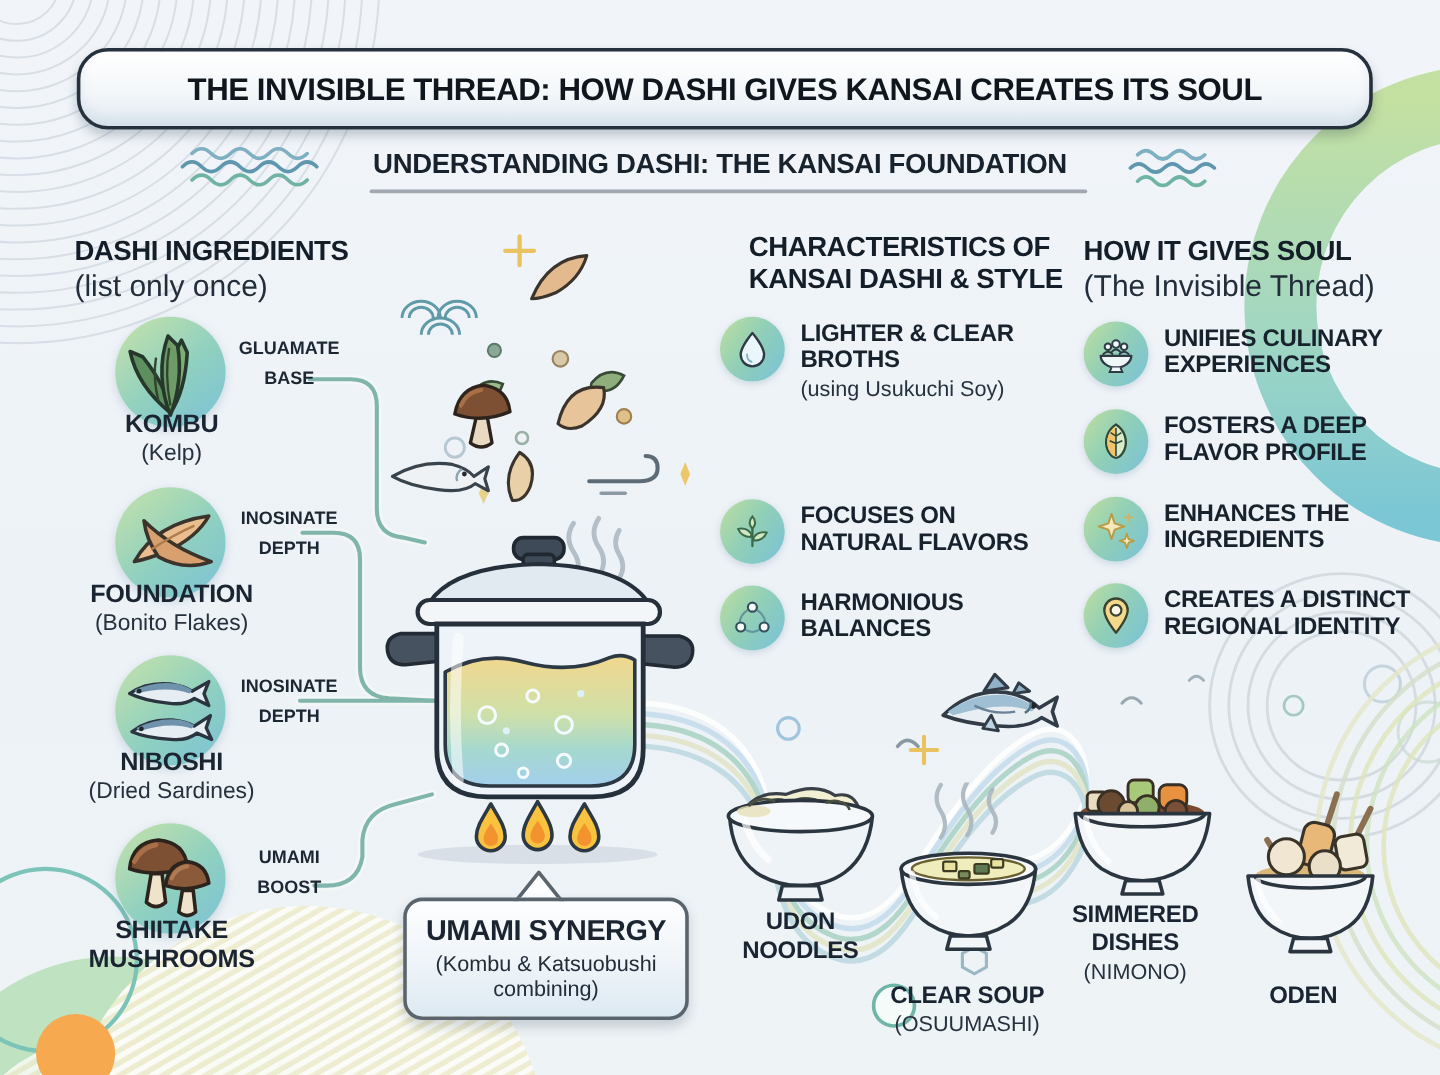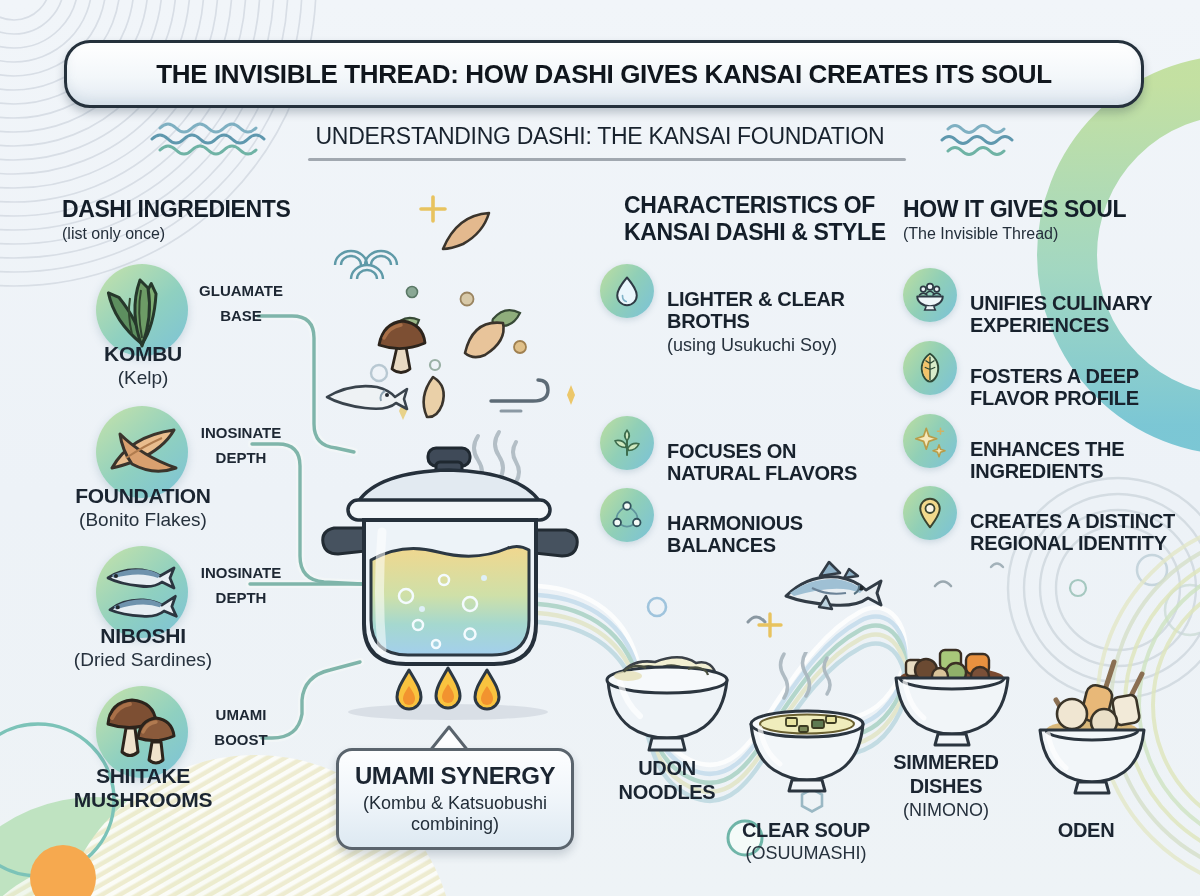--- a/index.html
+++ b/index.html
@@ -8,38 +8,38 @@
     font-family:"Liberation Sans",sans-serif;color:#1b2531;}
   svg{display:block}
   .abs{position:absolute;}
   .deco{pointer-events:none;}
   
   #title-box{left:64px;top:40px;width:1074px;height:62px;border:3px solid #25313c;border-radius:26px;
     background:linear-gradient(180deg,#ffffff 0%,#f3f7fa 55%,#e2eaf2 100%);
     box-shadow:0 5px 9px rgba(30,50,70,.25), inset 0 -6px 10px rgba(150,170,190,.18);
     display:flex;align-items:center;justify-content:center;z-index:6;}
   #title-box .t{font-size:26px;font-weight:700;letter-spacing:-.4px;color:#10161d;white-space:nowrap;}
-  #subtitle{left:0;top:123px;width:1200px;text-align:center;font-size:23px;font-weight:400;letter-spacing:-.3px;color:#18222d;z-index:6;}
+  #subtitle{left:0;top:123px;width:1200px;text-align:center;font-size:23px;font-weight:700;letter-spacing:-.3px;color:#18222d;z-index:6;}
   #subtitle-underline{left:308px;top:158px;width:598px;height:3px;background:#8d959d;border-radius:2px;opacity:.8;z-index:6;}
   
   .colhead{font-size:23px;font-weight:700;line-height:27px;letter-spacing:-.4px;color:#141e29;white-space:nowrap;z-index:4;}
-  .colnote{font-size:16px;color:#232e3a;white-space:nowrap;z-index:4;}
+  .colnote{font-size:25px;color:#232e3a;white-space:nowrap;z-index:4;}
   
   .ing{position:absolute;left:50px;width:280px;height:150px;z-index:4;}
   .ing-circle{position:absolute;left:46px;top:0;width:92px;height:92px;border-radius:50%;
     background:linear-gradient(140deg,#bfe0ac 8%,#8fd0c0 55%,#7cc2d8 100%);
     box-shadow:0 3px 8px rgba(90,130,150,.25);}
   .ing-name{position:absolute;left:0;top:78px;width:186px;text-align:center;font-size:21px;font-weight:700;line-height:24px;letter-spacing:-.3px;}
   .ing-sub{position:absolute;left:0;top:103px;width:186px;text-align:center;font-size:19px;color:#26313d;}
   .ing-tag{position:absolute;left:136px;top:14px;width:110px;text-align:center;font-size:15px;font-weight:700;line-height:25px;color:#1d2733;}
   
   .feat{position:absolute;display:flex;gap:13px;align-items:flex-start;z-index:4;}
   .mini{width:54px;height:54px;border-radius:50%;flex:none;display:flex;align-items:center;justify-content:center;
     background:linear-gradient(125deg,#b7dca4 8%,#90cfb7 48%,#7cc3d6 95%);box-shadow:0 2px 6px rgba(90,130,150,.25);}
-  .feat .txt{padding-top:3px;margin-top:21px;}
+  .feat .txt{padding-top:3px;}
   .feat .lbl{font-size:20px;font-weight:700;line-height:22px;letter-spacing:-.3px;color:#18222d;}
   .feat .nt{font-size:18px;color:#26313d;margin-top:3px;}
   
   #callout{left:336px;top:748px;width:232px;height:96px;border:3px solid #5a646d;border-radius:16px;
     background:linear-gradient(180deg,#fdfeff 0%,#eef4f9 55%,#dde9f2 100%);
     box-shadow:0 5px 10px rgba(40,60,80,.2);z-index:5;text-align:center;}
   #callout .ct{font-size:24px;font-weight:700;letter-spacing:-.4px;margin-top:11px;}
   #callout .cn{font-size:18px;line-height:21px;width:200px;margin:3px auto 0;color:#222d38;}
   #callout-tip{left:426px;top:724px;z-index:5;}
   

